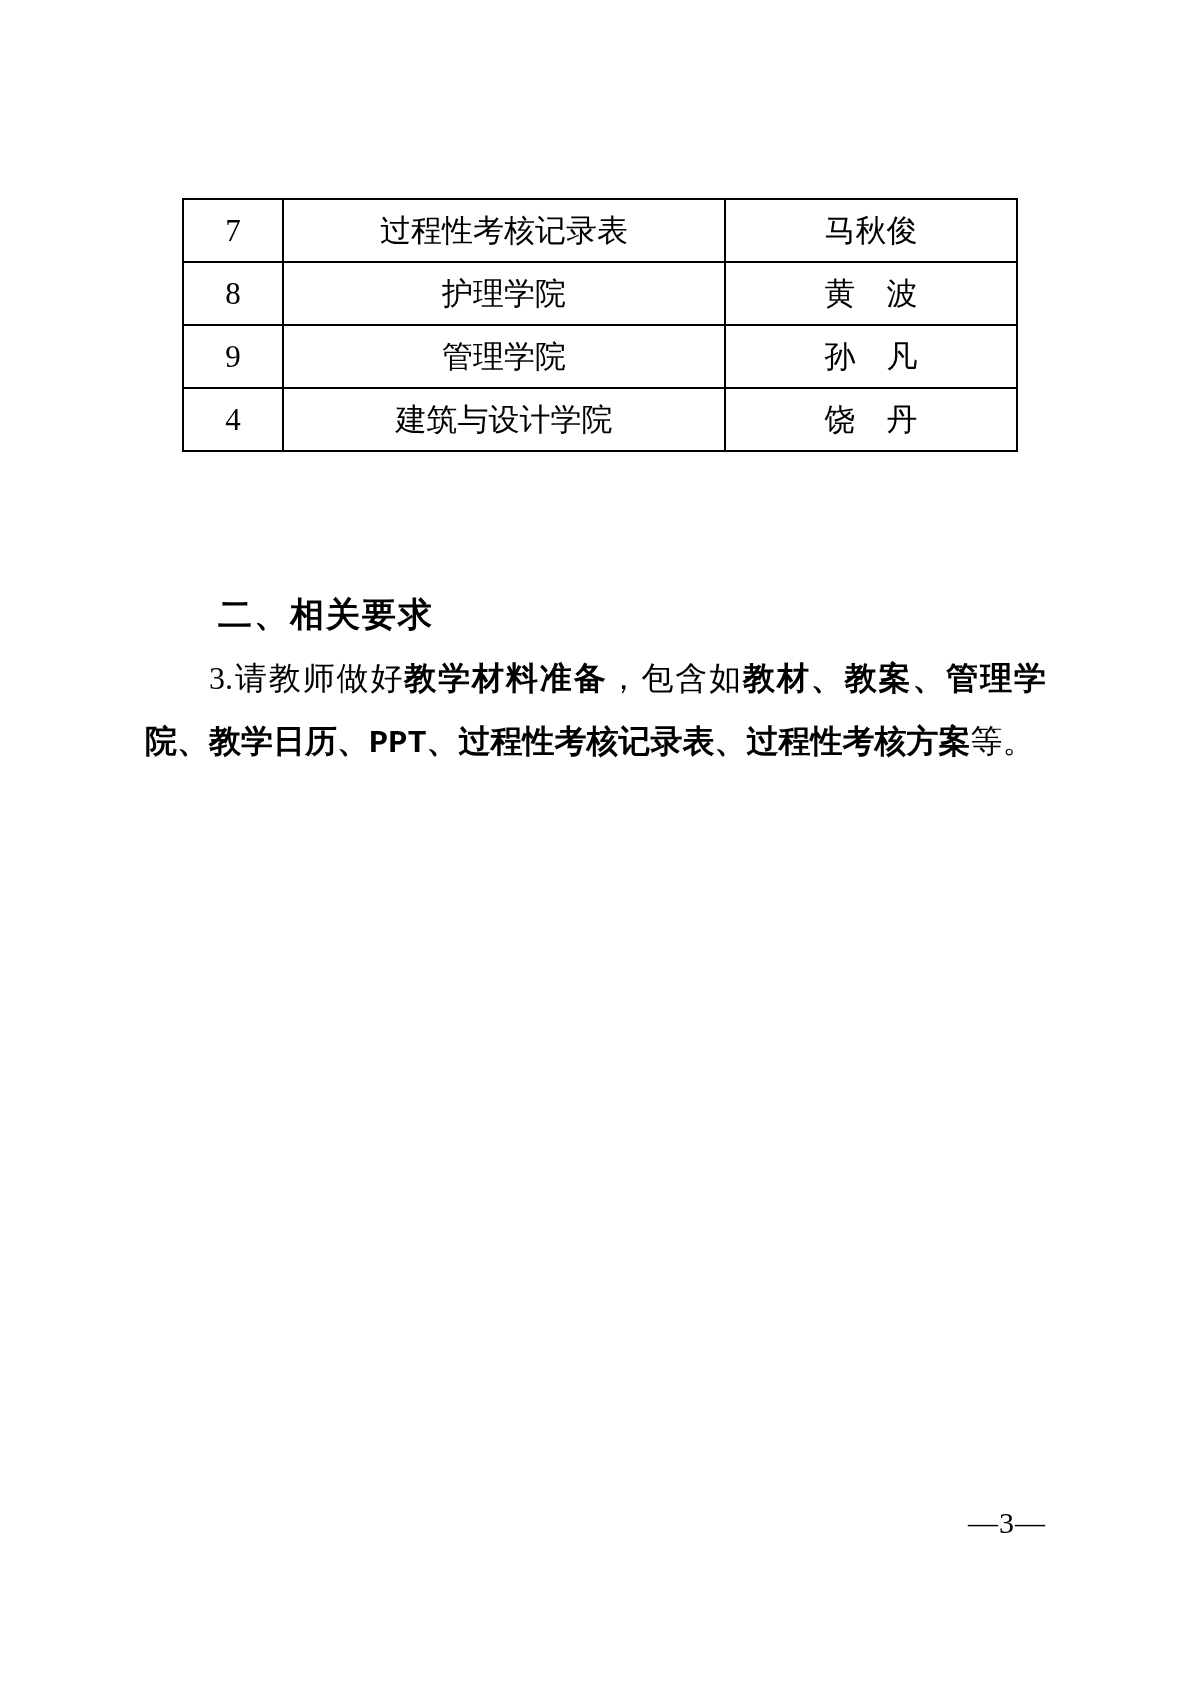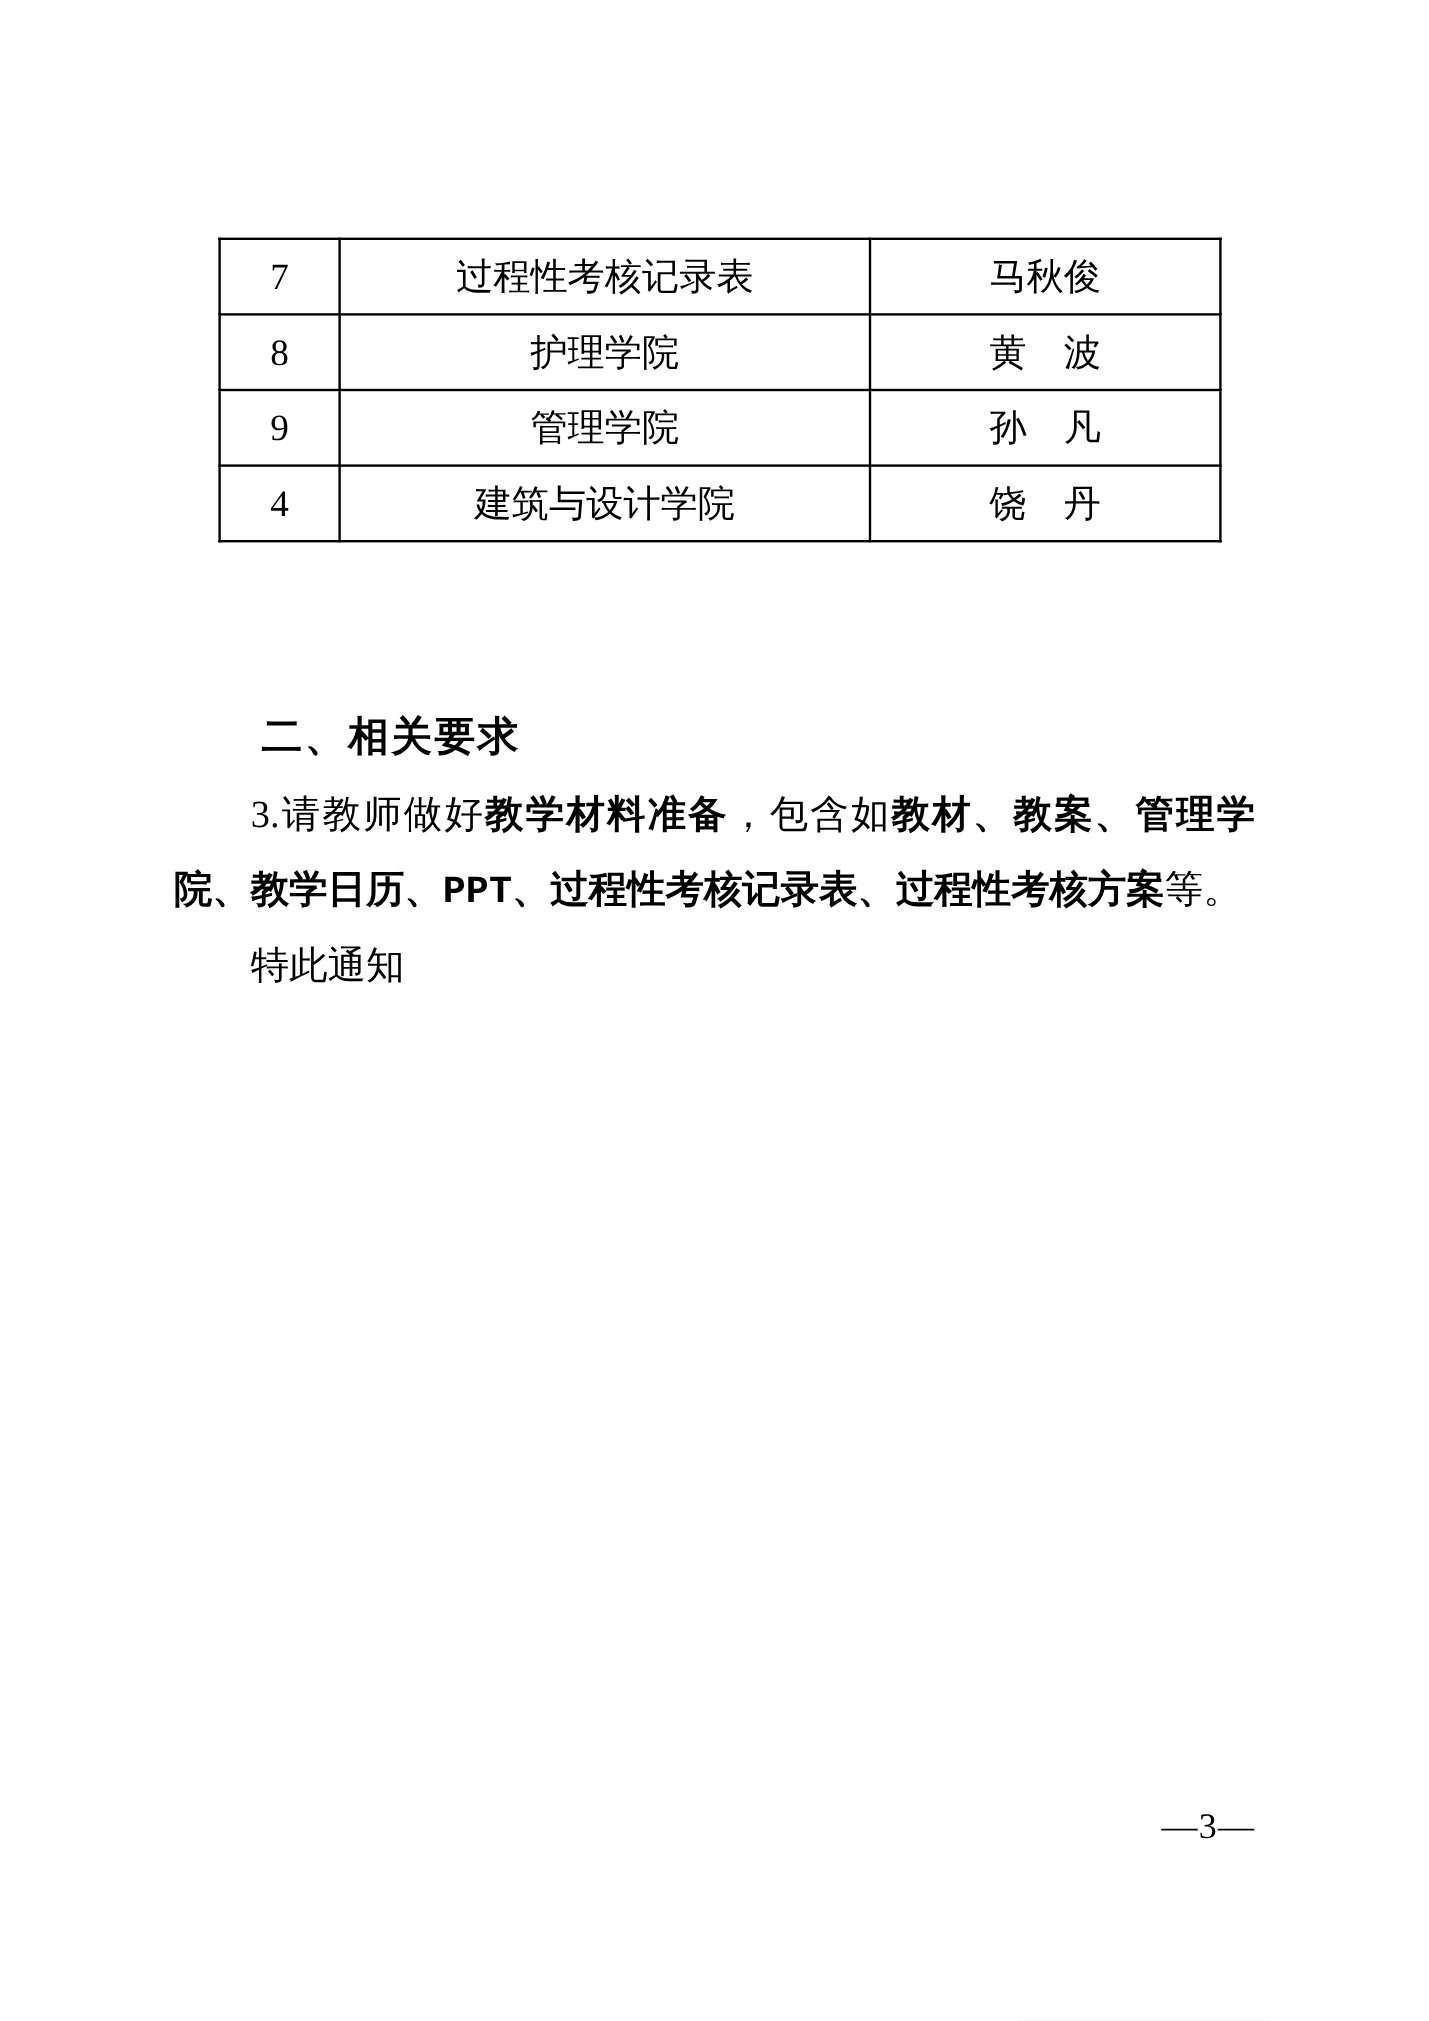--- a/index.html
+++ b/index.html
@@ -104,18 +104,17 @@
           <td>建筑与设计学院</td>
           <td>饶　丹</td>
         </tr>
       </tbody>
   </table>
 
   <div class="section-heading">二、相关要求</div>
 
   <div class="body-text">
       <p><span>3.请教师做好</span><span class="bold">教学材料准备</span><span>，包含如</span><span class="bold">教材、教案、管理学院、教学日历、PPT、过程性考核记录表、过程性考核方案</span><span>等。</span></p>
-      <p><span>特此通知</span></p>
     </div>
 
   <div class="page-number">—3—</div>
 
 </div>
 
 </body></html>

